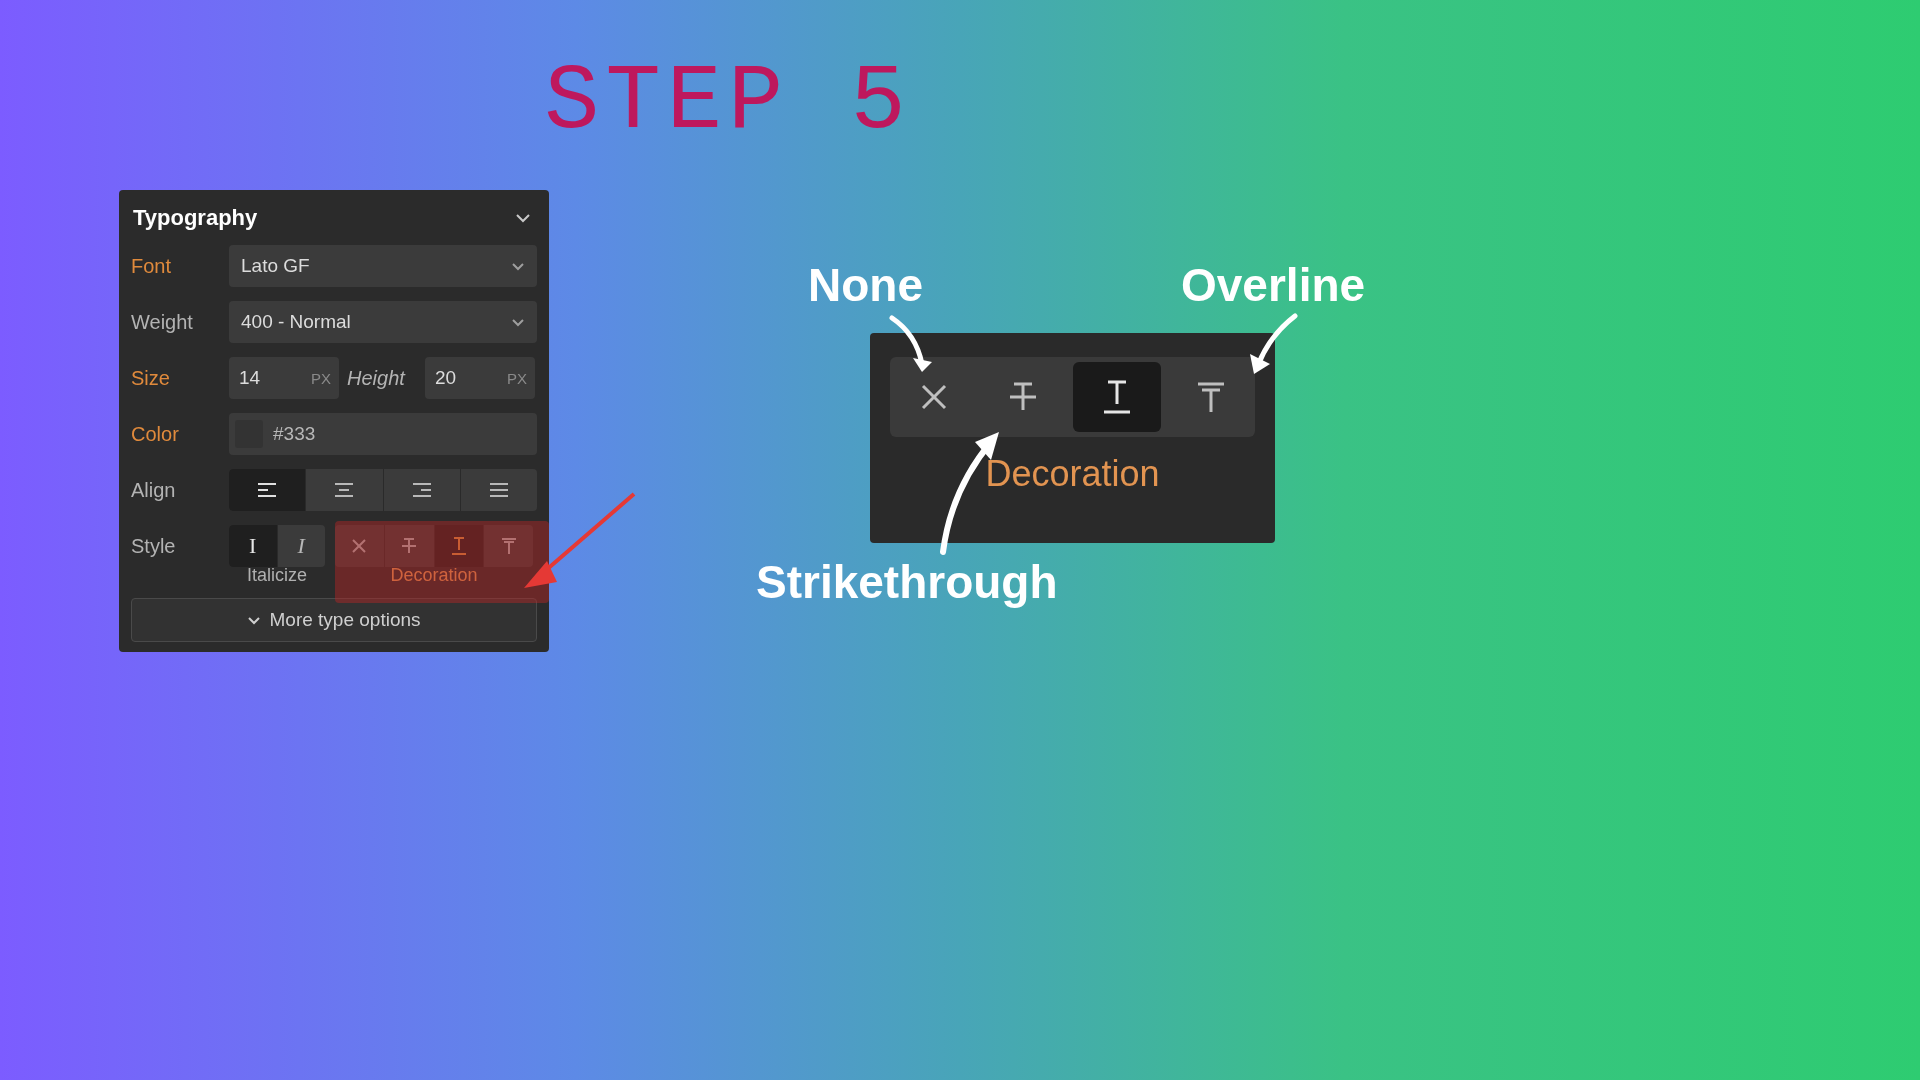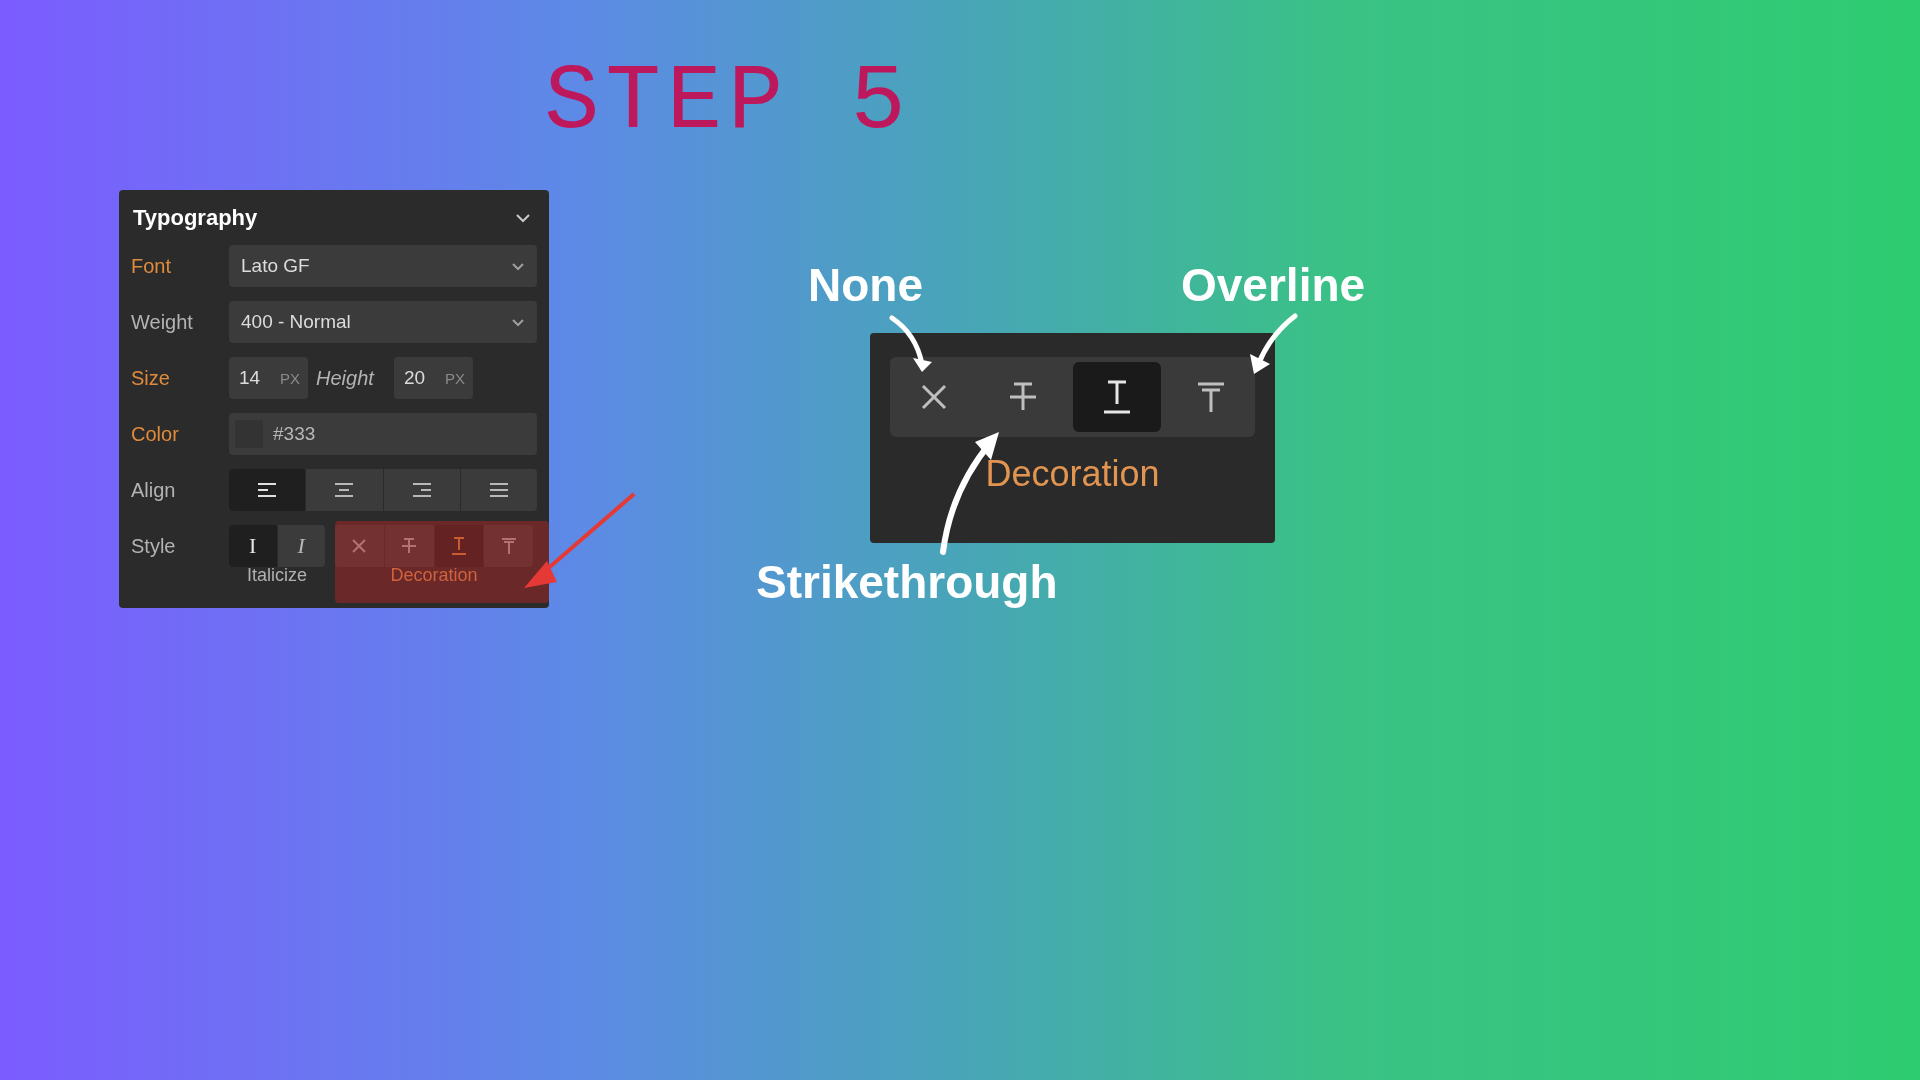--- a/index.html
+++ b/index.html
@@ -74,21 +74,21 @@
     align-items: center;
     padding: 0 12px;
     color: #dcdcdc;
     font-size: 19px;
     justify-content: space-between;
   }
   .numinput {
     background: #3b3b3b;
     border-radius: 4px;
     height: 42px;
-    width: 79px;
+    width: 110px;
     display: flex;
     align-items: center;
     color: #dcdcdc;
     font-size: 19px;
     padding: 0 8px 0 10px;
     justify-content: space-between;
   }
   .unit { color: #8a8a8a; font-size: 15px; }
   .size-height-row .midlabel {
     width: 70px; text-align: left; color: #b3b3b3; font-size: 20px; font-style: italic;
@@ -348,20 +348,28 @@
       <div class="highlight-box"></div>
     </div>
   </div>
 
   <div class="style-sublabels">
     <span class="spacer"></span>
     <span class="sub1">Italicize</span>
     <span class="sub2">Decoration</span>
   </div>
 
+  <div class="more-options">
+    <span>
+      <svg width="14" height="9" viewBox="0 0 14 9">
+          <path d="M2 2 L7 7 L12 2" stroke="#cfcfcf" stroke-width="2" fill="none"></path>
+        </svg>
+    </span>
+    <span>More type options</span>
+  </div>
 
 </div>
 
 <svg class="arrow-red" viewBox="0 0 140 110">
   <line x1="125" y1="8" x2="28" y2="92" stroke="#e53935" stroke-width="4"></line>
   <polygon points="15,102 38,75 48,96" fill="#e53935"></polygon>
 </svg>
 
 <div class="zoom-panel">
   <div class="zoom-group">

